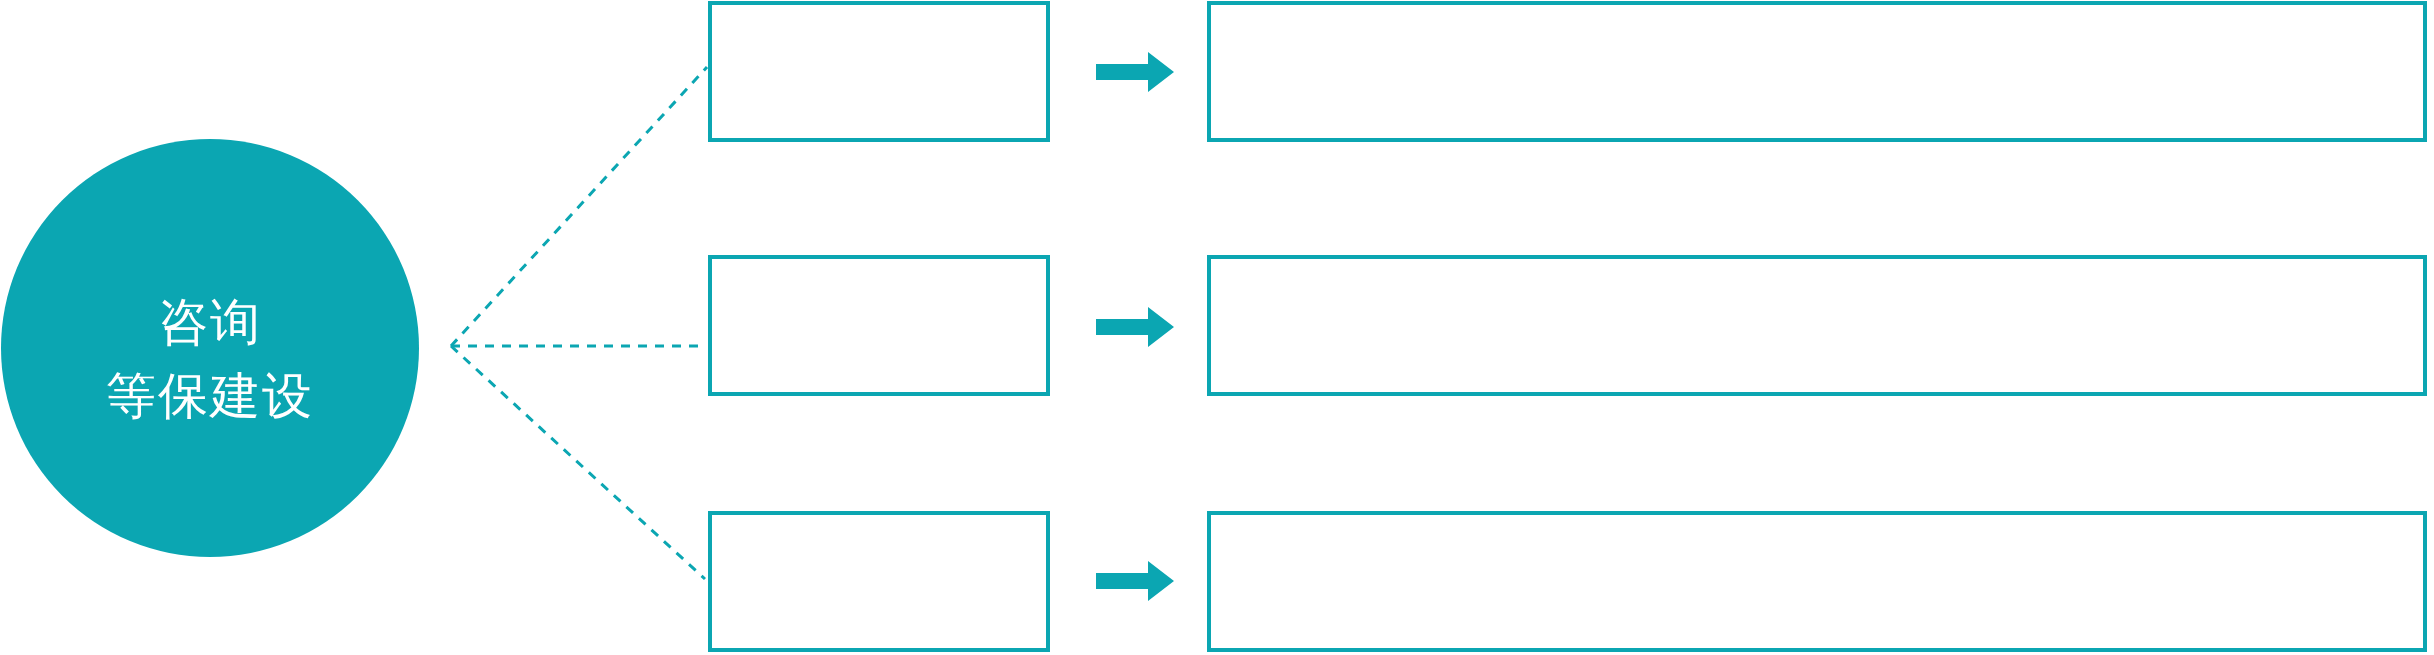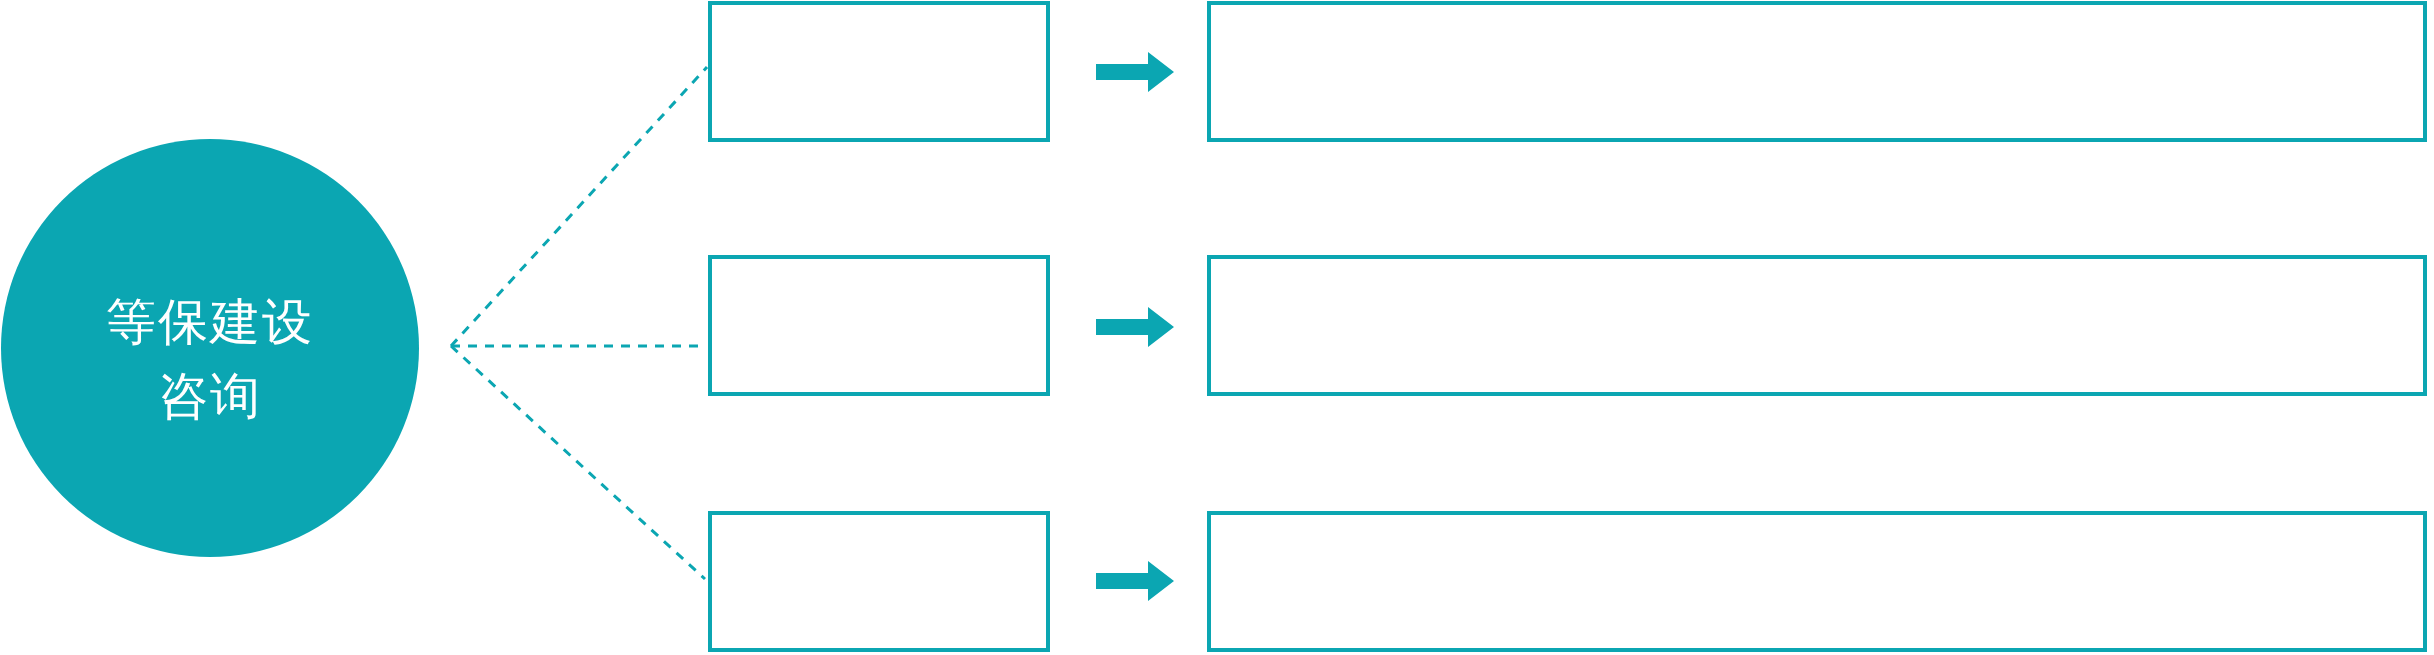--- a/index.html
+++ b/index.html
@@ -101,22 +101,22 @@
 <div class="canvas">
 
   <svg class="connectors" viewBox="0 0 2434 655" xmlns="http://www.w3.org/2000/svg">
     <line x1="451" y1="346" x2="707" y2="67"></line>
     <line x1="451" y1="346" x2="706" y2="346"></line>
     <line x1="451" y1="346" x2="705" y2="579"></line>
   </svg>
 
   <div class="hub-circle">
     <div class="hub-label">
+      <div>咨询</div>
       <div>等保建设</div>
-      <div>咨询</div>
     </div>
   </div>
 
   <div class="mid-box row-1-top">
     <span></span>
   </div>
   <div class="arrow arrow-1">
     <svg viewBox="0 0 78 40" xmlns="http://www.w3.org/2000/svg">
       <polygon points="0,12 52,12 52,0 78,20 52,40 52,28 0,28"></polygon>
     </svg>

